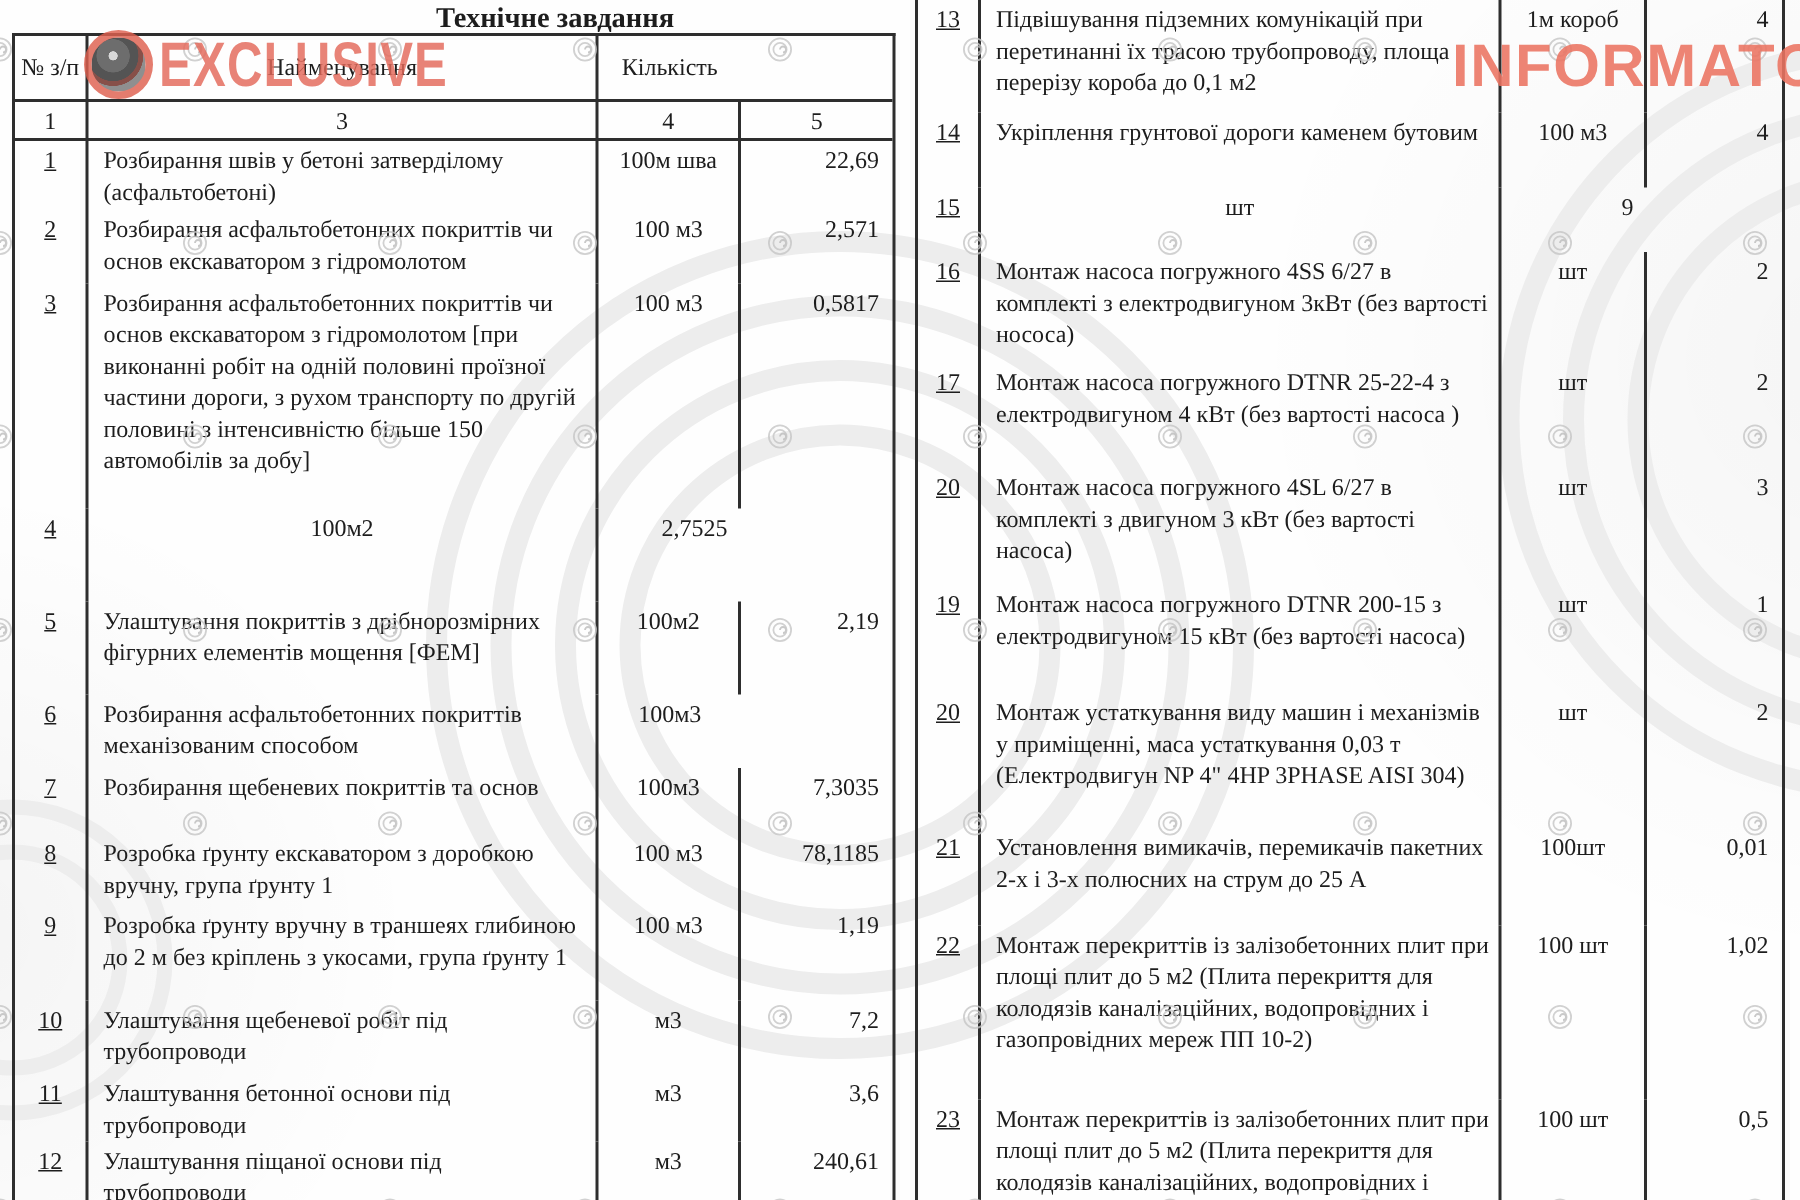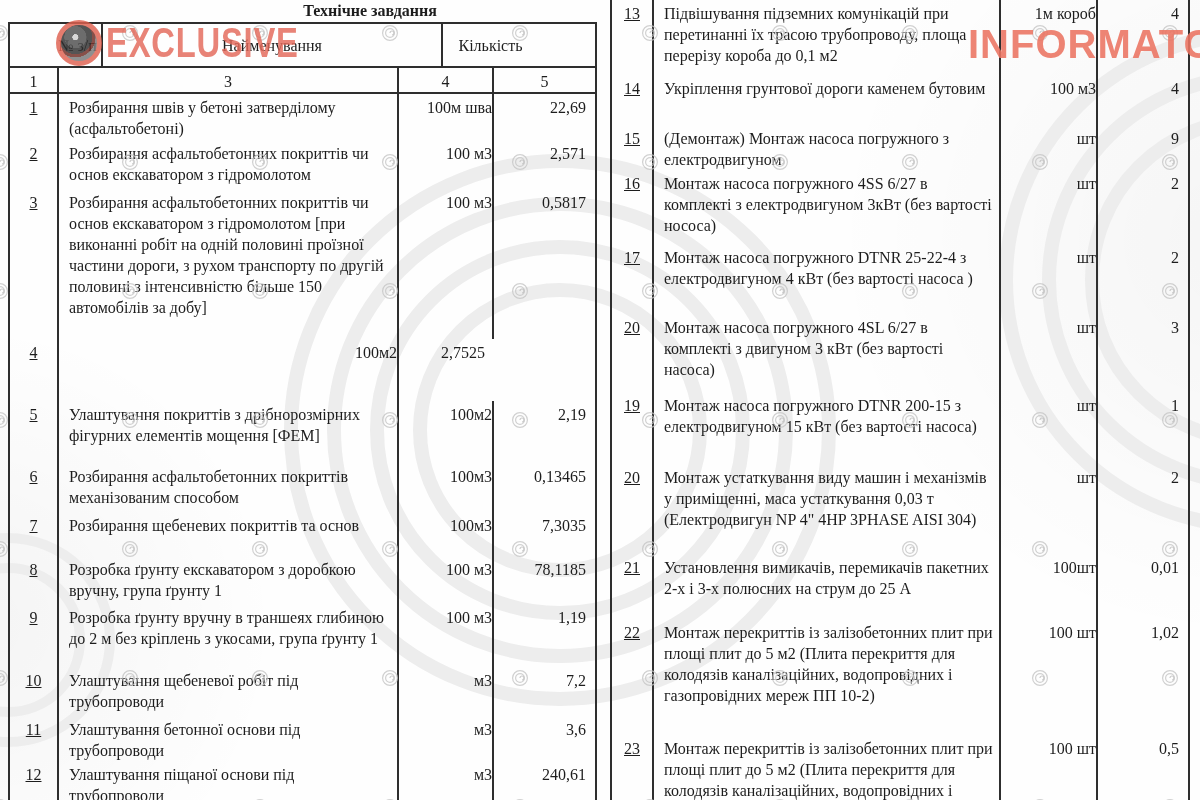--- a/index.html
+++ b/index.html
@@ -20,29 +20,29 @@
   .tbl{position:absolute;z-index:2;box-sizing:border-box;background:transparent;}
   .tbl-left{left:8px;top:22px;width:589px;height:790px;border:2px solid #2e2e2e;border-bottom:none;}
   .tbl-right{left:610px;top:0px;width:580px;height:810px;border-left:2px solid #2e2e2e;border-right:2px solid #2e2e2e;}
   .trow{display:grid;box-sizing:border-box;}
   .tbl-left  .trow{grid-template-columns:49px 340px 95px 1fr;}
   .tbl-right .trow{grid-template-columns:42px 347px 97px 1fr;}
   .c{box-sizing:border-box;padding-top:3px;font-size:16px;line-height:21px;}
   .c:not(:last-child){border-right:2px solid #2e2e2e;}
   .num{text-align:center;text-decoration:underline;}
   .name{padding-left:10px;padding-right:5px;}
-  .unit{text-align:right;}
+  .unit{text-align:center;}
   .qty{text-align:right;padding-right:9px;}
   .hdr-row{border-bottom:2px solid #2e2e2e;}
   .hdr-row .c{display:flex;align-items:center;justify-content:center;text-align:center;padding-top:0;}
   .nums-row{border-bottom:2px solid #2e2e2e;}
   .nums-row .c{text-align:center;}
   
   .doc-title{position:absolute;z-index:3;left:100px;top:2px;width:540px;text-align:center;
-    font-weight:bold;font-size:16px;}
+    font-weight:bold;font-size:19px;}
   
   .wm-exclusive{position:absolute;z-index:10;left:56px;top:19px;display:flex;align-items:center;gap:4px;opacity:.82;}
   .lens-icon{width:36px;height:36px;border-radius:50%;border:5px solid #df604f;flex:0 0 auto;
     background:radial-gradient(circle at 40% 34%, #cfcfcf 0 9%, #4e4e4e 10% 34%, #2f2f2f 35% 52%, #6d2a22 53% 62%, #777 63% 78%, #3a3a3a 79% 100%);}
   .wm-word{font-family:"Liberation Sans", sans-serif;font-weight:bold;color:#e4695a;
     font-size:42px;letter-spacing:1px;transform:scaleX(.78);transform-origin:left center;white-space:nowrap;}
   .wm-informator{position:absolute;z-index:10;left:968px;top:22px;opacity:.88;}
   .wm-informator .wm-word{font-size:40px;color:#ec7462;}
 </style>
 </head>
@@ -413,21 +413,21 @@
       <div class="wm-dot" style="left: 1161px; top: 798px;"><svg width="18" height="18" viewBox="0 0 18 18" fill="none">
           <circle cx="9" cy="9" r="7.4" stroke="#c6c6c6" stroke-width="1.2"></circle>
           <circle cx="9" cy="9" r="4.4" stroke="#c6c6c6" stroke-width="1.2"></circle>
           <path d="M9 9 a2 2 0 1 1 2 2" stroke="#bdbdbd" stroke-width="1.2"></path>
         </svg></div>
     </div>
 
   <div class="doc-title">Технічне завдання</div>
 
   <div class="tbl tbl-left">
-    <div class="trow hdr-row" style="min-height:44px;padding-left:44px;">
+    <div class="trow hdr-row" style="min-height:44px;">
       <div class="c">№ з/п</div>
       <div class="c">Найменування</div>
       <div class="c">Кількість</div>
     </div>
     <div class="trow nums-row" style="min-height:26px;">
       <div class="c">1</div>
       <div class="c">3</div>
       <div class="c">4</div>
       <div class="c">5</div>
     </div>
@@ -463,21 +463,20 @@
     <div class="c num">5</div>
     <div class="c name">Улаштування покриттів з дрібнорозмірних фігурних елементів мощення [ФЕМ]</div>
     <div class="c unit">100м2</div>
     <div class="c qty">2,19</div>
   </div>
 
   <div class="trow" style="min-height: 49px;">
     <div class="c num">6</div>
     <div class="c name">Розбирання асфальтобетонних покриттів механізованим способом</div>
     <div class="c unit">100м3</div>
-    <div class="c qty">0,13465</div>
   </div>
 
   <div class="trow" style="min-height: 44px;">
     <div class="c num">7</div>
     <div class="c name">Розбирання щебеневих покриттів та основ</div>
     <div class="c unit">100м3</div>
     <div class="c qty">7,3035</div>
   </div>
 
   <div class="trow" style="min-height: 48px;">
@@ -528,21 +527,20 @@
 
   <div class="trow" style="min-height: 50px;">
     <div class="c num">14</div>
     <div class="c name">Укріплення грунтової дороги каменем бутовим</div>
     <div class="c unit">100 м3</div>
     <div class="c qty">4</div>
   </div>
 
   <div class="trow" style="min-height: 43px;">
     <div class="c num">15</div>
-    <div class="c name">(Демонтаж) Монтаж насоса погружного з електродвигуном</div>
     <div class="c unit">шт</div>
     <div class="c qty">9</div>
   </div>
 
   <div class="trow" style="min-height: 74px;">
     <div class="c num">16</div>
     <div class="c name">Монтаж насоса погружного 4SS 6/27 в комплекті з електродвигуном 3кВт (без вартості нососа)</div>
     <div class="c unit">шт</div>
     <div class="c qty">2</div>
   </div>

